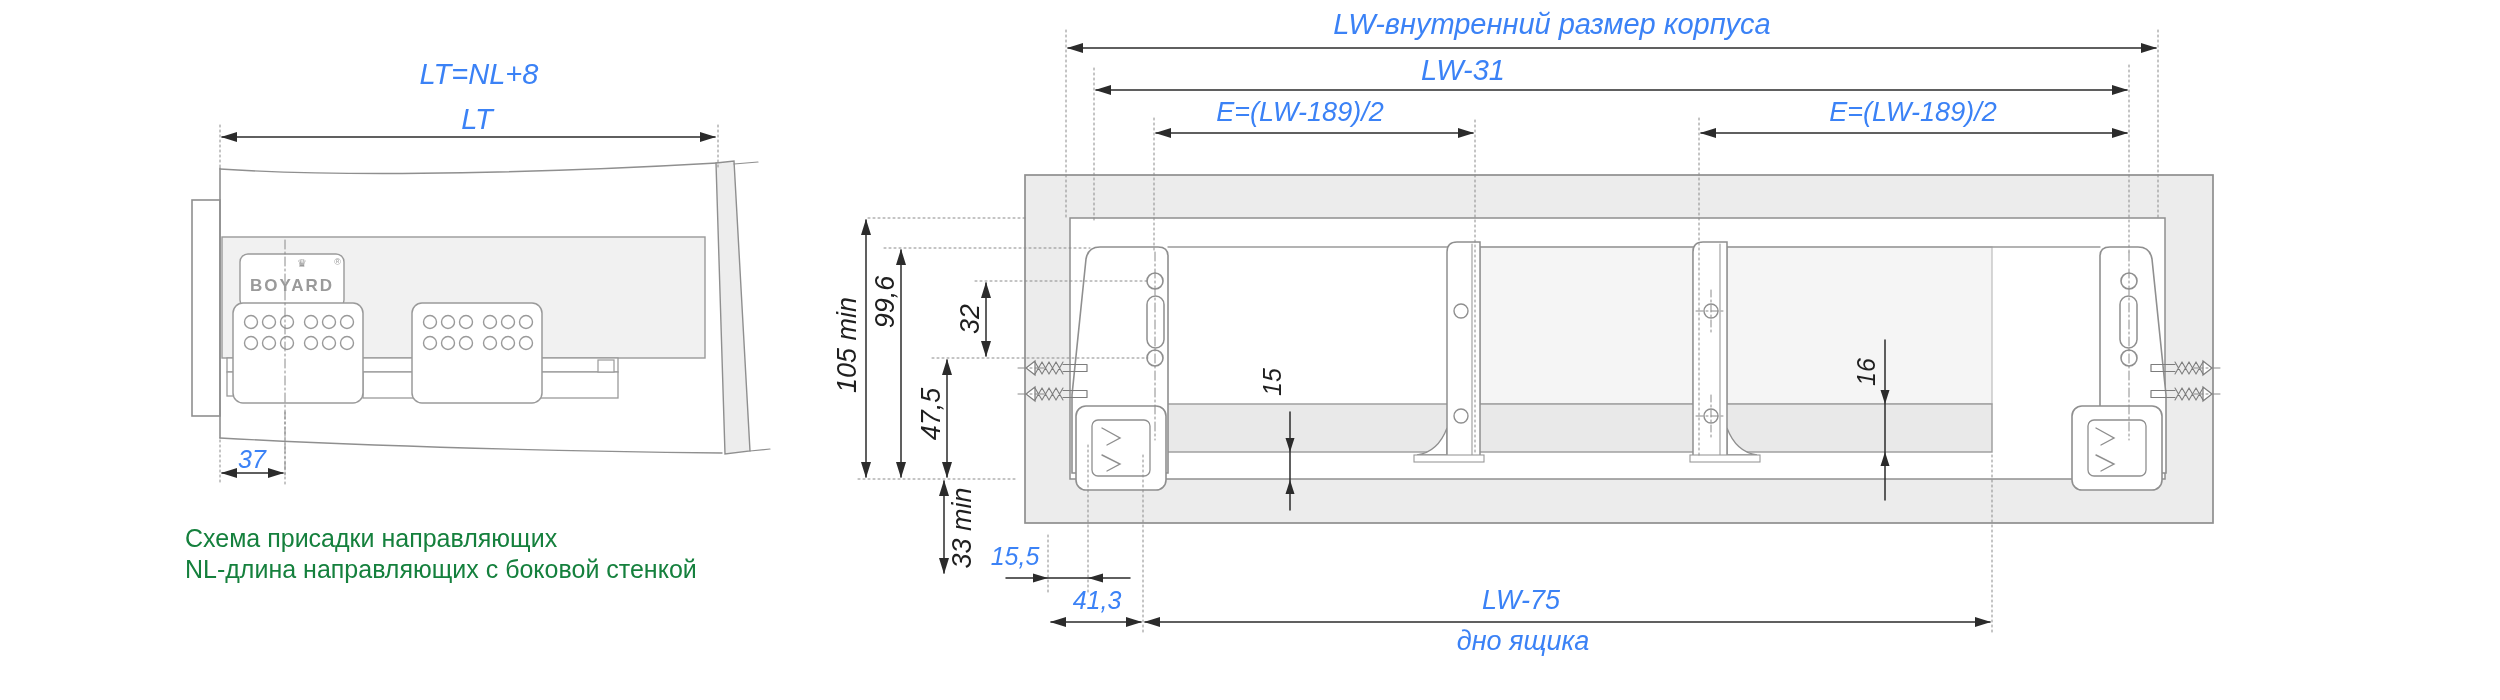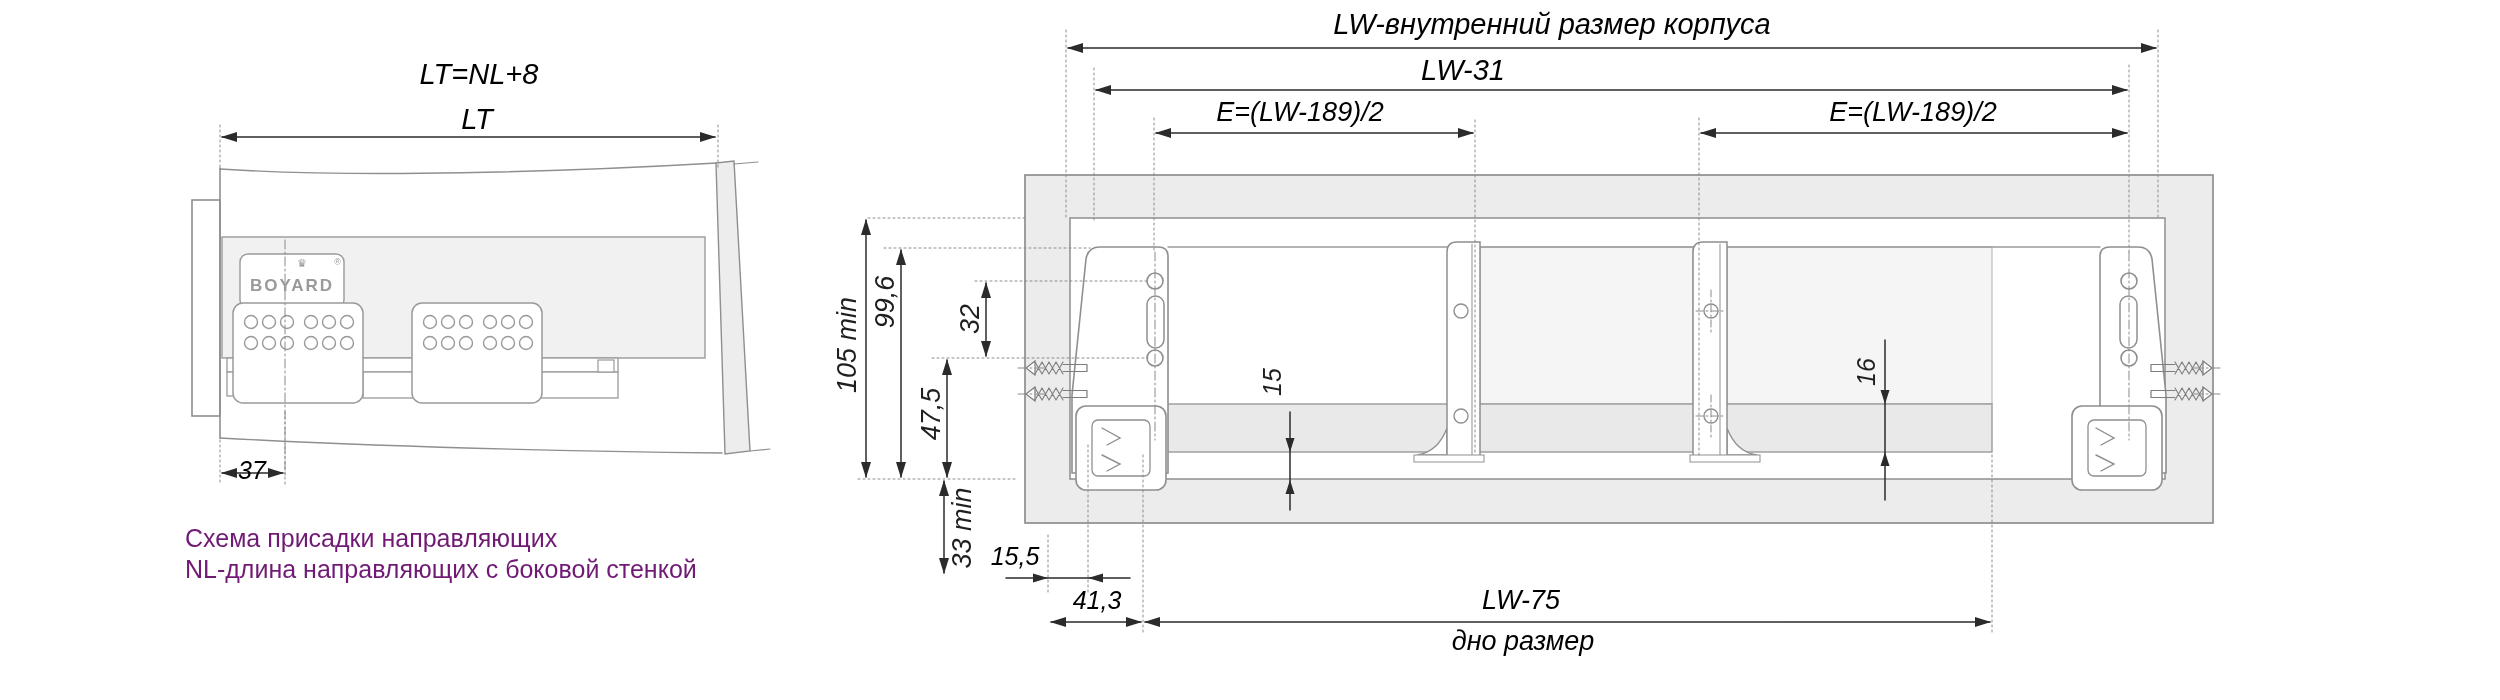--- a/index.html
+++ b/index.html
@@ -1,24 +1,24 @@
 <!DOCTYPE html>
 <html><head>
 <meta charset="utf-8">
 <style>
   html,body{margin:0;padding:0;background:#fff;}
   .canvas{position:relative;width:2500px;height:700px;background:#ffffff;overflow:hidden;
           font-family:"Liberation Sans", sans-serif;}
   .canvas svg{position:absolute;left:0;top:0;}
   .hlab{position:absolute;transform:translate(-50%,-50%);white-space:nowrap;
-        font-style:italic;color:#000000;}
+        font-style:italic;color:#3b82f6;}
   .vlab{position:absolute;transform:translate(-50%,-50%) rotate(-90deg);white-space:nowrap;
         font-style:italic;color:#1f1f1f;}
   .cap{position:absolute;transform:translateY(-50%);white-space:nowrap;
-       font-style:normal;color:#701a75;font-size:25px;}
+       font-style:normal;color:#15803d;font-size:25px;}
   .f29{font-size:29px;} .f27{font-size:27px;} .f25{font-size:25px;}
   .logo{position:absolute;left:241px;top:256px;width:102px;height:52px;
         display:flex;align-items:center;justify-content:center;}
   .logo .brand{font-weight:bold;font-size:17px;letter-spacing:2px;color:#9a9a9a;margin-top:8px;}
   .logo .crown{position:absolute;top:2px;left:56px;font-size:11px;color:#9a9a9a;line-height:1;}
   .logo .reg{position:absolute;top:1px;right:2px;font-size:9px;color:#9a9a9a;}
 </style>
 </head>
 <body>
 
@@ -216,21 +216,21 @@
     <g>
       <line x1="1885" y1="340" x2="1885" y2="500" stroke="#2b2b2b" stroke-width="1.5"></line>
       <polygon points="1885,404 1880.5,390 1889.5,390" fill="#2b2b2b"></polygon>
       <polygon points="1885,452 1880.5,466 1889.5,466" fill="#2b2b2b"></polygon>
     </g>
   </g>
 </svg>
 
   <div class="hlab f29" style="left:479px;top:74px">LT=NL+8</div>
   <div class="hlab f29" style="left:477px;top:119px">LT</div>
-  <div class="hlab f25" style="left:252px;top:470px">37</div>
+  <div class="hlab f25" style="left:252px;top:459px">37</div>
   <div class="logo">
     <span class="crown">♛</span>
     <span class="brand">BOYARD</span>
     <span class="reg">®</span>
   </div>
   <div class="cap" style="left:185px;top:538px">Схема присадки направляющих</div>
   <div class="cap" style="left:185px;top:569px">NL-длина направляющих с боковой стенкой</div>
 
   <div class="hlab f29" style="left:1552px;top:24px">LW-внутренний размер корпуса</div>
   <div class="hlab f29" style="left:1463px;top:70px">LW-31</div>
@@ -239,15 +239,15 @@
   <div class="vlab f27" style="left:847px;top:345px">105 min</div>
   <div class="vlab f27" style="left:885px;top:302px">99,6</div>
   <div class="vlab f27" style="left:931px;top:414px">47,5</div>
   <div class="vlab f27" style="left:970px;top:319px">32</div>
   <div class="vlab f27" style="left:962px;top:528px">33 min</div>
   <div class="hlab f25" style="left:1015px;top:556px">15,5</div>
   <div class="hlab f25" style="left:1097px;top:600px">41,3</div>
   <div class="vlab f25" style="left:1272px;top:382px">15</div>
   <div class="vlab f25" style="left:1866px;top:372px">16</div>
   <div class="hlab f27" style="left:1521px;top:600px">LW-75</div>
-  <div class="hlab f27" style="left:1523px;top:641px">дно размер</div>
+  <div class="hlab f27" style="left:1523px;top:641px">дно ящика</div>
 
 </div>
 
 </body></html>

